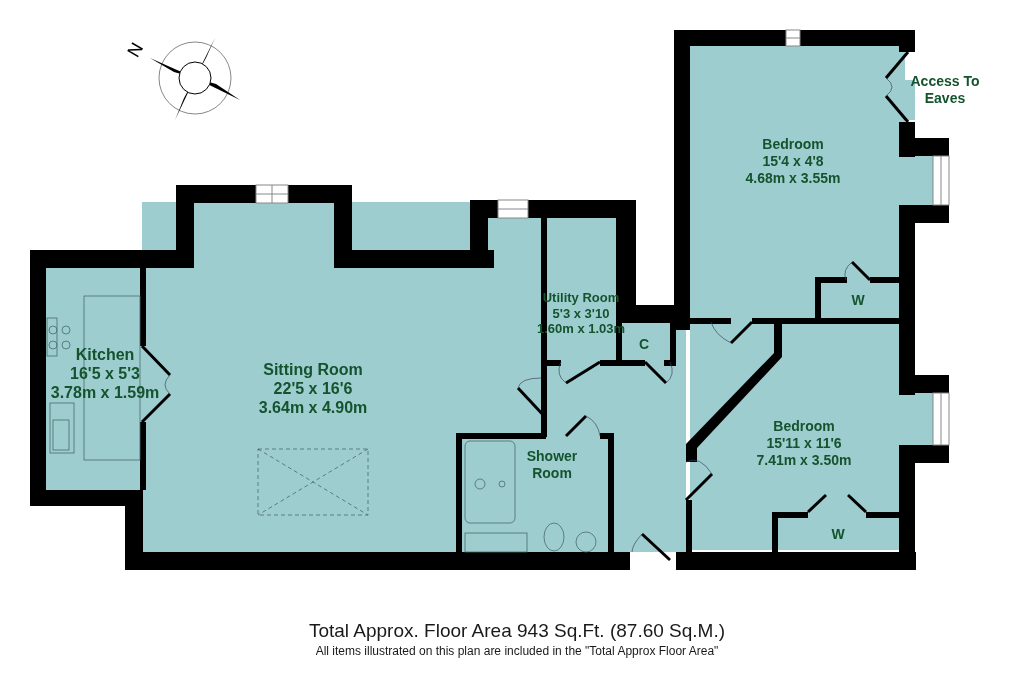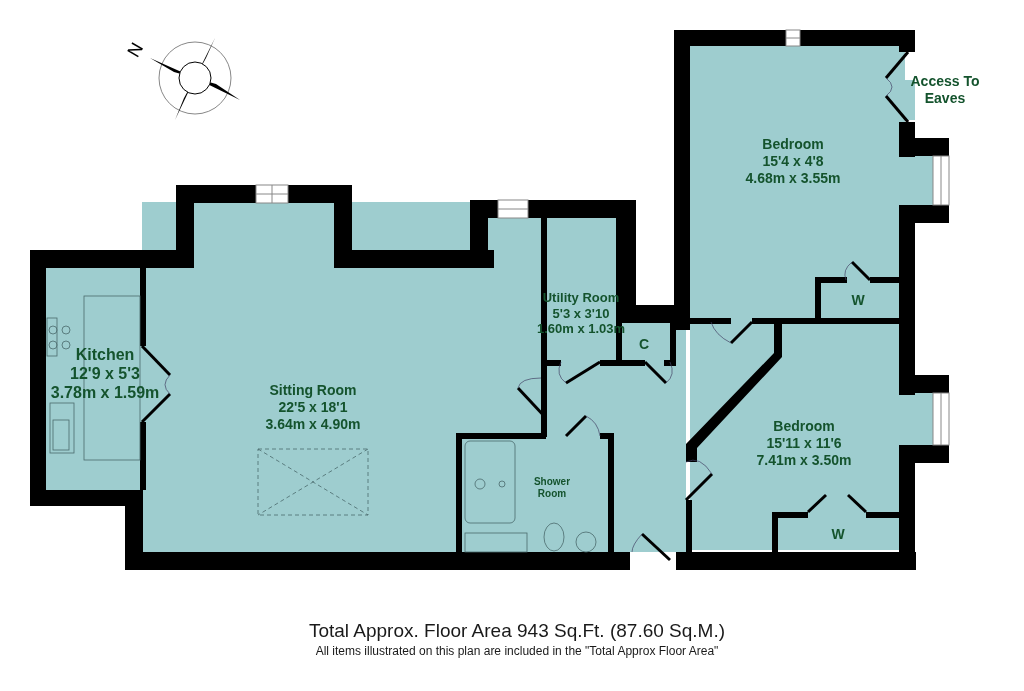--- a/index.html
+++ b/index.html
@@ -166,26 +166,26 @@
     <polygon points="215,38 195,78 206,58" fill="#000"></polygon>
     <polygon points="240,100 195,78 216,84" fill="#000"></polygon>
     <polygon points="175,120 195,78 184,98" fill="#000"></polygon>
     <circle cx="195" cy="78" r="16" fill="#fff" stroke="#000" stroke-width="1"></circle>
     <text x="130" y="58" font-family="Liberation Sans, sans-serif" font-size="18" transform="rotate(-60 134 52)" fill="#000">N</text>
   </g>
 </svg>
 
 <div class="lbl" style="left:105px;top:345px;font-size:16px;">
   <span>Kitchen</span>
-  <span>12'9 x 5'3</span>
+  <span>16'5 x 5'3</span>
   <span>3.78m x 1.59m</span>
 </div>
-<div class="lbl" style="left:313px;top:382px;font-size:14px;">
+<div class="lbl" style="left:313px;top:360px;font-size:16px;">
   <span>Sitting Room</span>
-  <span>22'5 x 18'1</span>
+  <span>22'5 x 16'6</span>
   <span>3.64m x 4.90m</span>
 </div>
 <div class="lbl" style="left:581px;top:290px;font-size:13px;">
   <span>Utility Room</span>
   <span>5'3 x 3'10</span>
   <span>1.60m x 1.03m</span>
 </div>
 <div class="lbl" style="left:644px;top:336px;font-size:14px;">
   <span>C</span>
 </div>
@@ -198,21 +198,21 @@
   <span>W</span>
 </div>
 <div class="lbl" style="left:804px;top:418px;font-size:14px;">
   <span>Bedroom</span>
   <span>15'11 x 11'6</span>
   <span>7.41m x 3.50m</span>
 </div>
 <div class="lbl" style="left:838px;top:526px;font-size:14px;">
   <span>W</span>
 </div>
-<div class="lbl" style="left:552px;top:476px;font-size:10px;">
+<div class="lbl" style="left:552px;top:448px;font-size:14px;">
   <span>Shower</span>
   <span>Room</span>
 </div>
 <div class="lbl" style="left:945px;top:73px;font-size:14px;">
   <span>Access To</span>
   <span>Eaves</span>
 </div>
 
 <div class="footer total" style="left:0;width:1034px;">Total Approx. Floor Area 943 Sq.Ft. (87.60 Sq.M.)</div>
 <div class="footer note" style="left:0;width:1034px;">All items illustrated on this plan are included in the "Total Approx Floor Area"</div>

